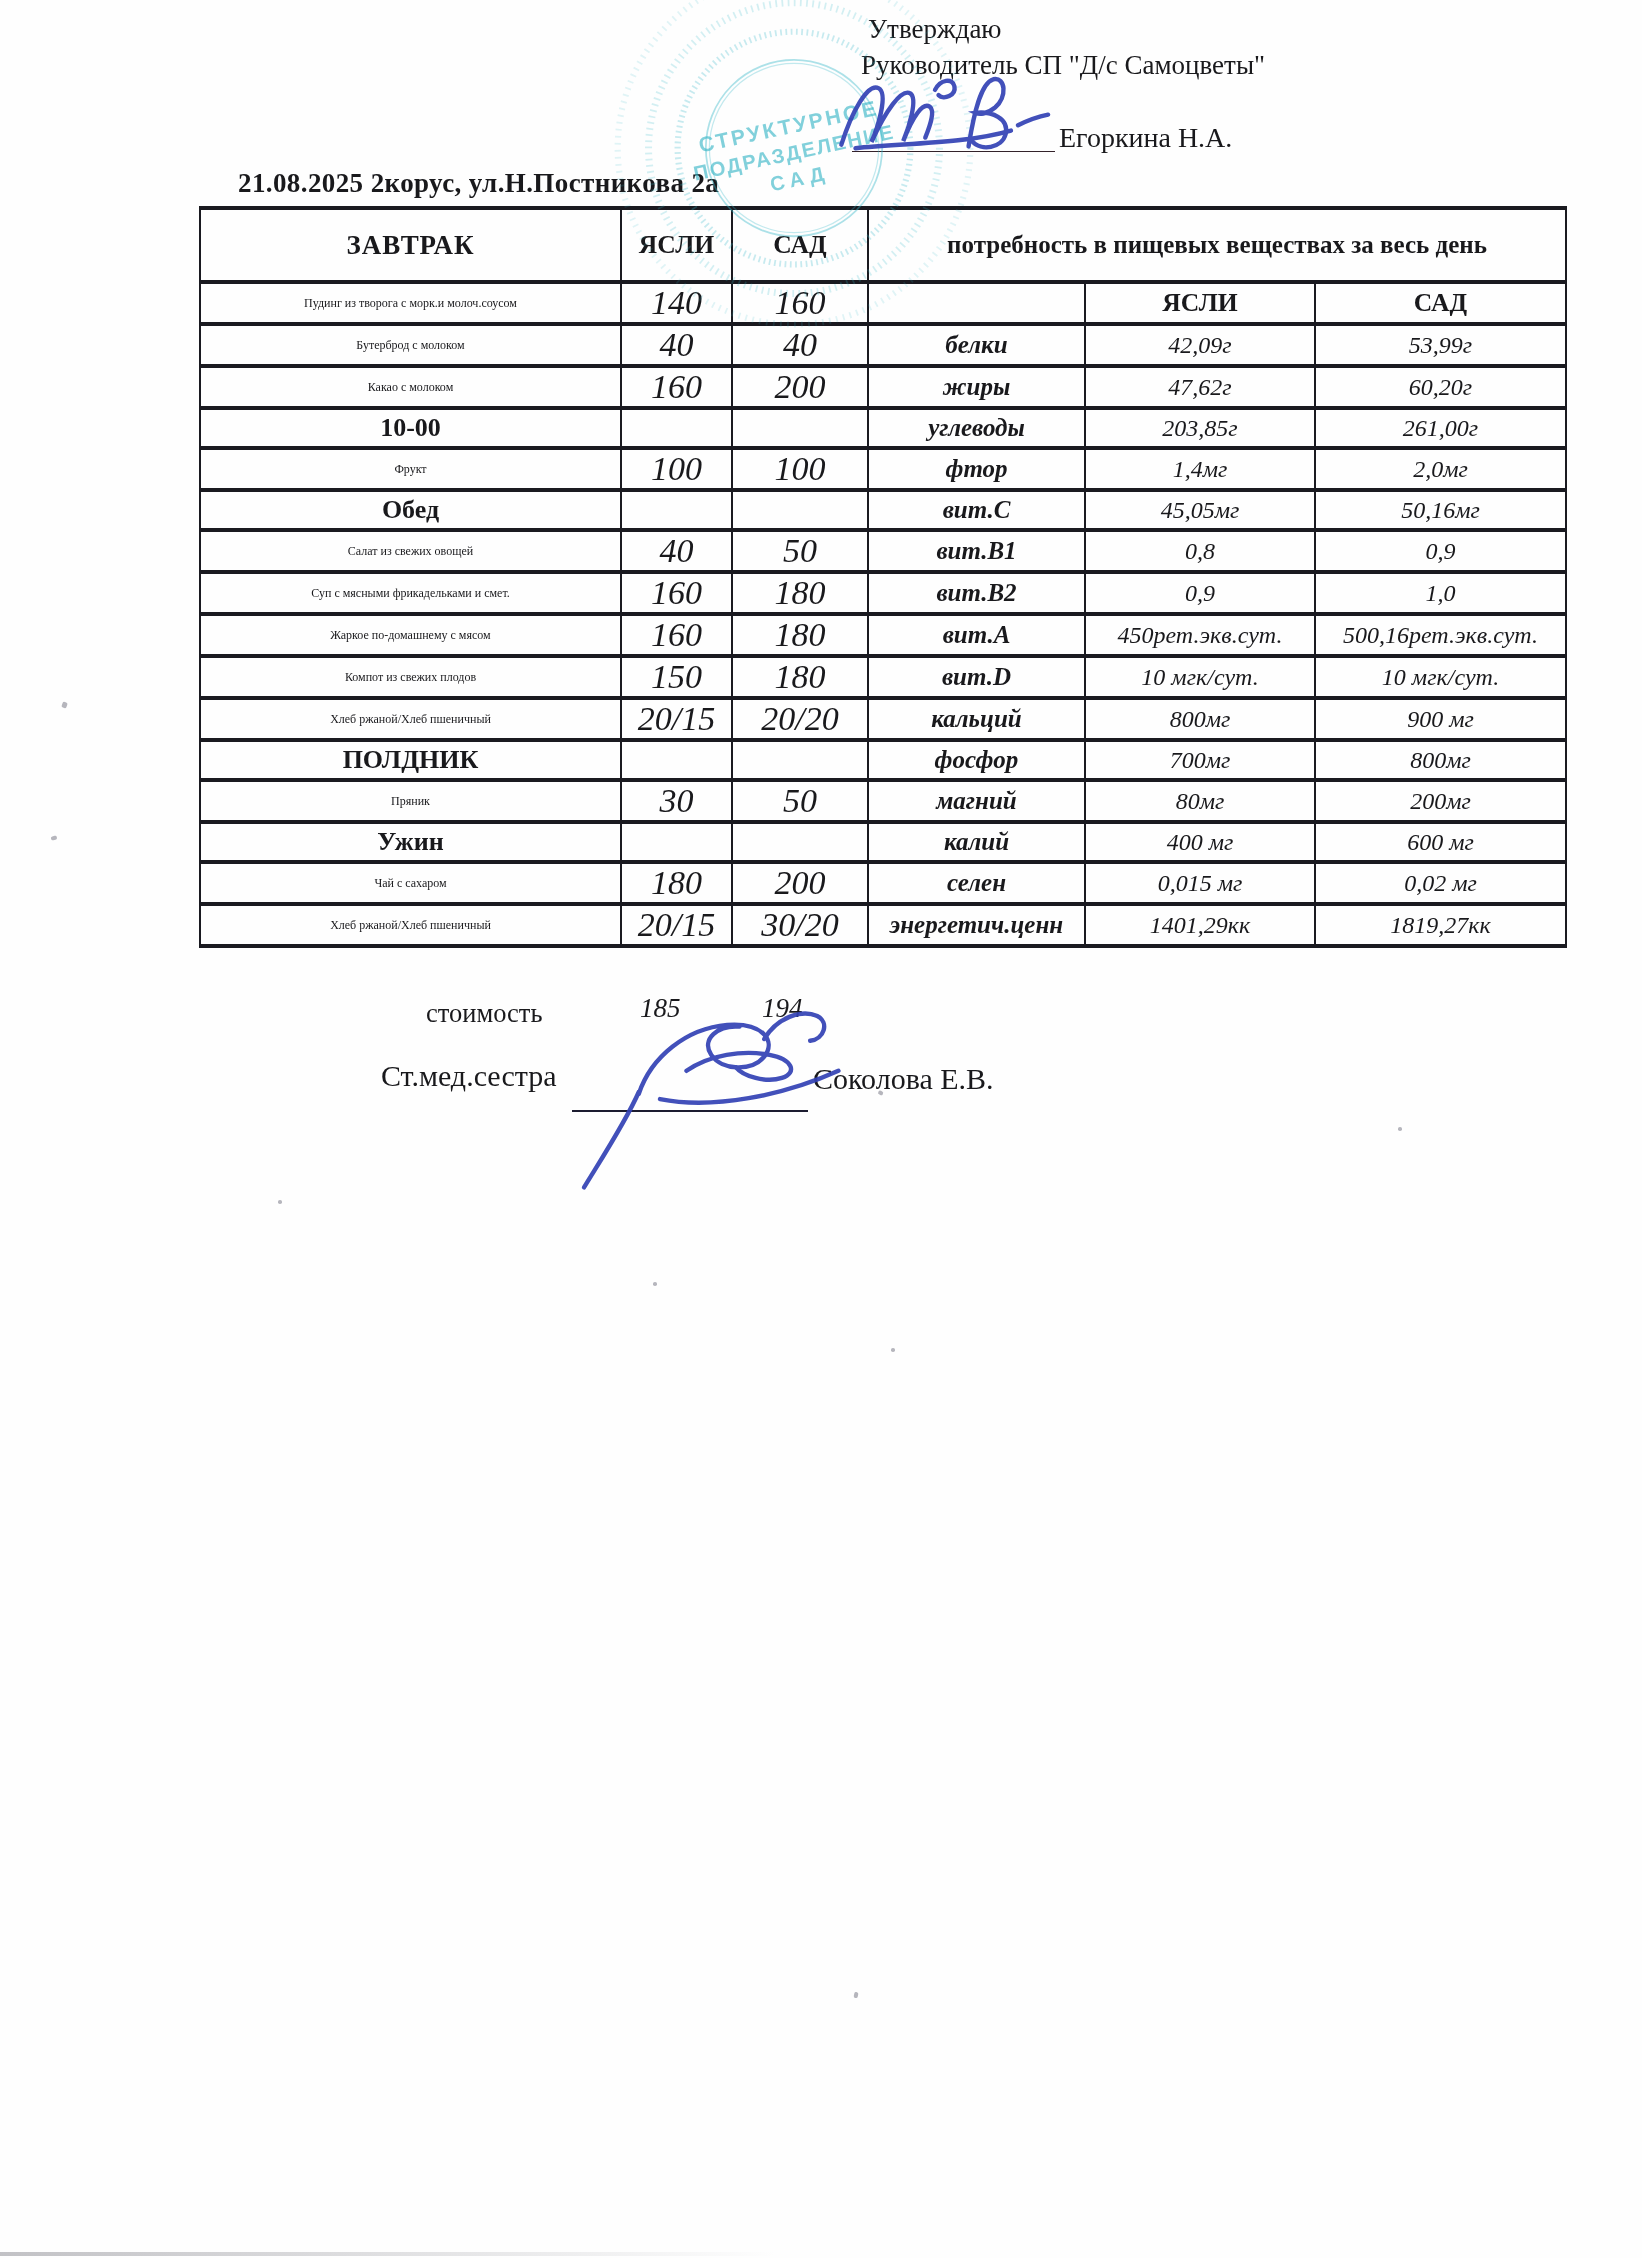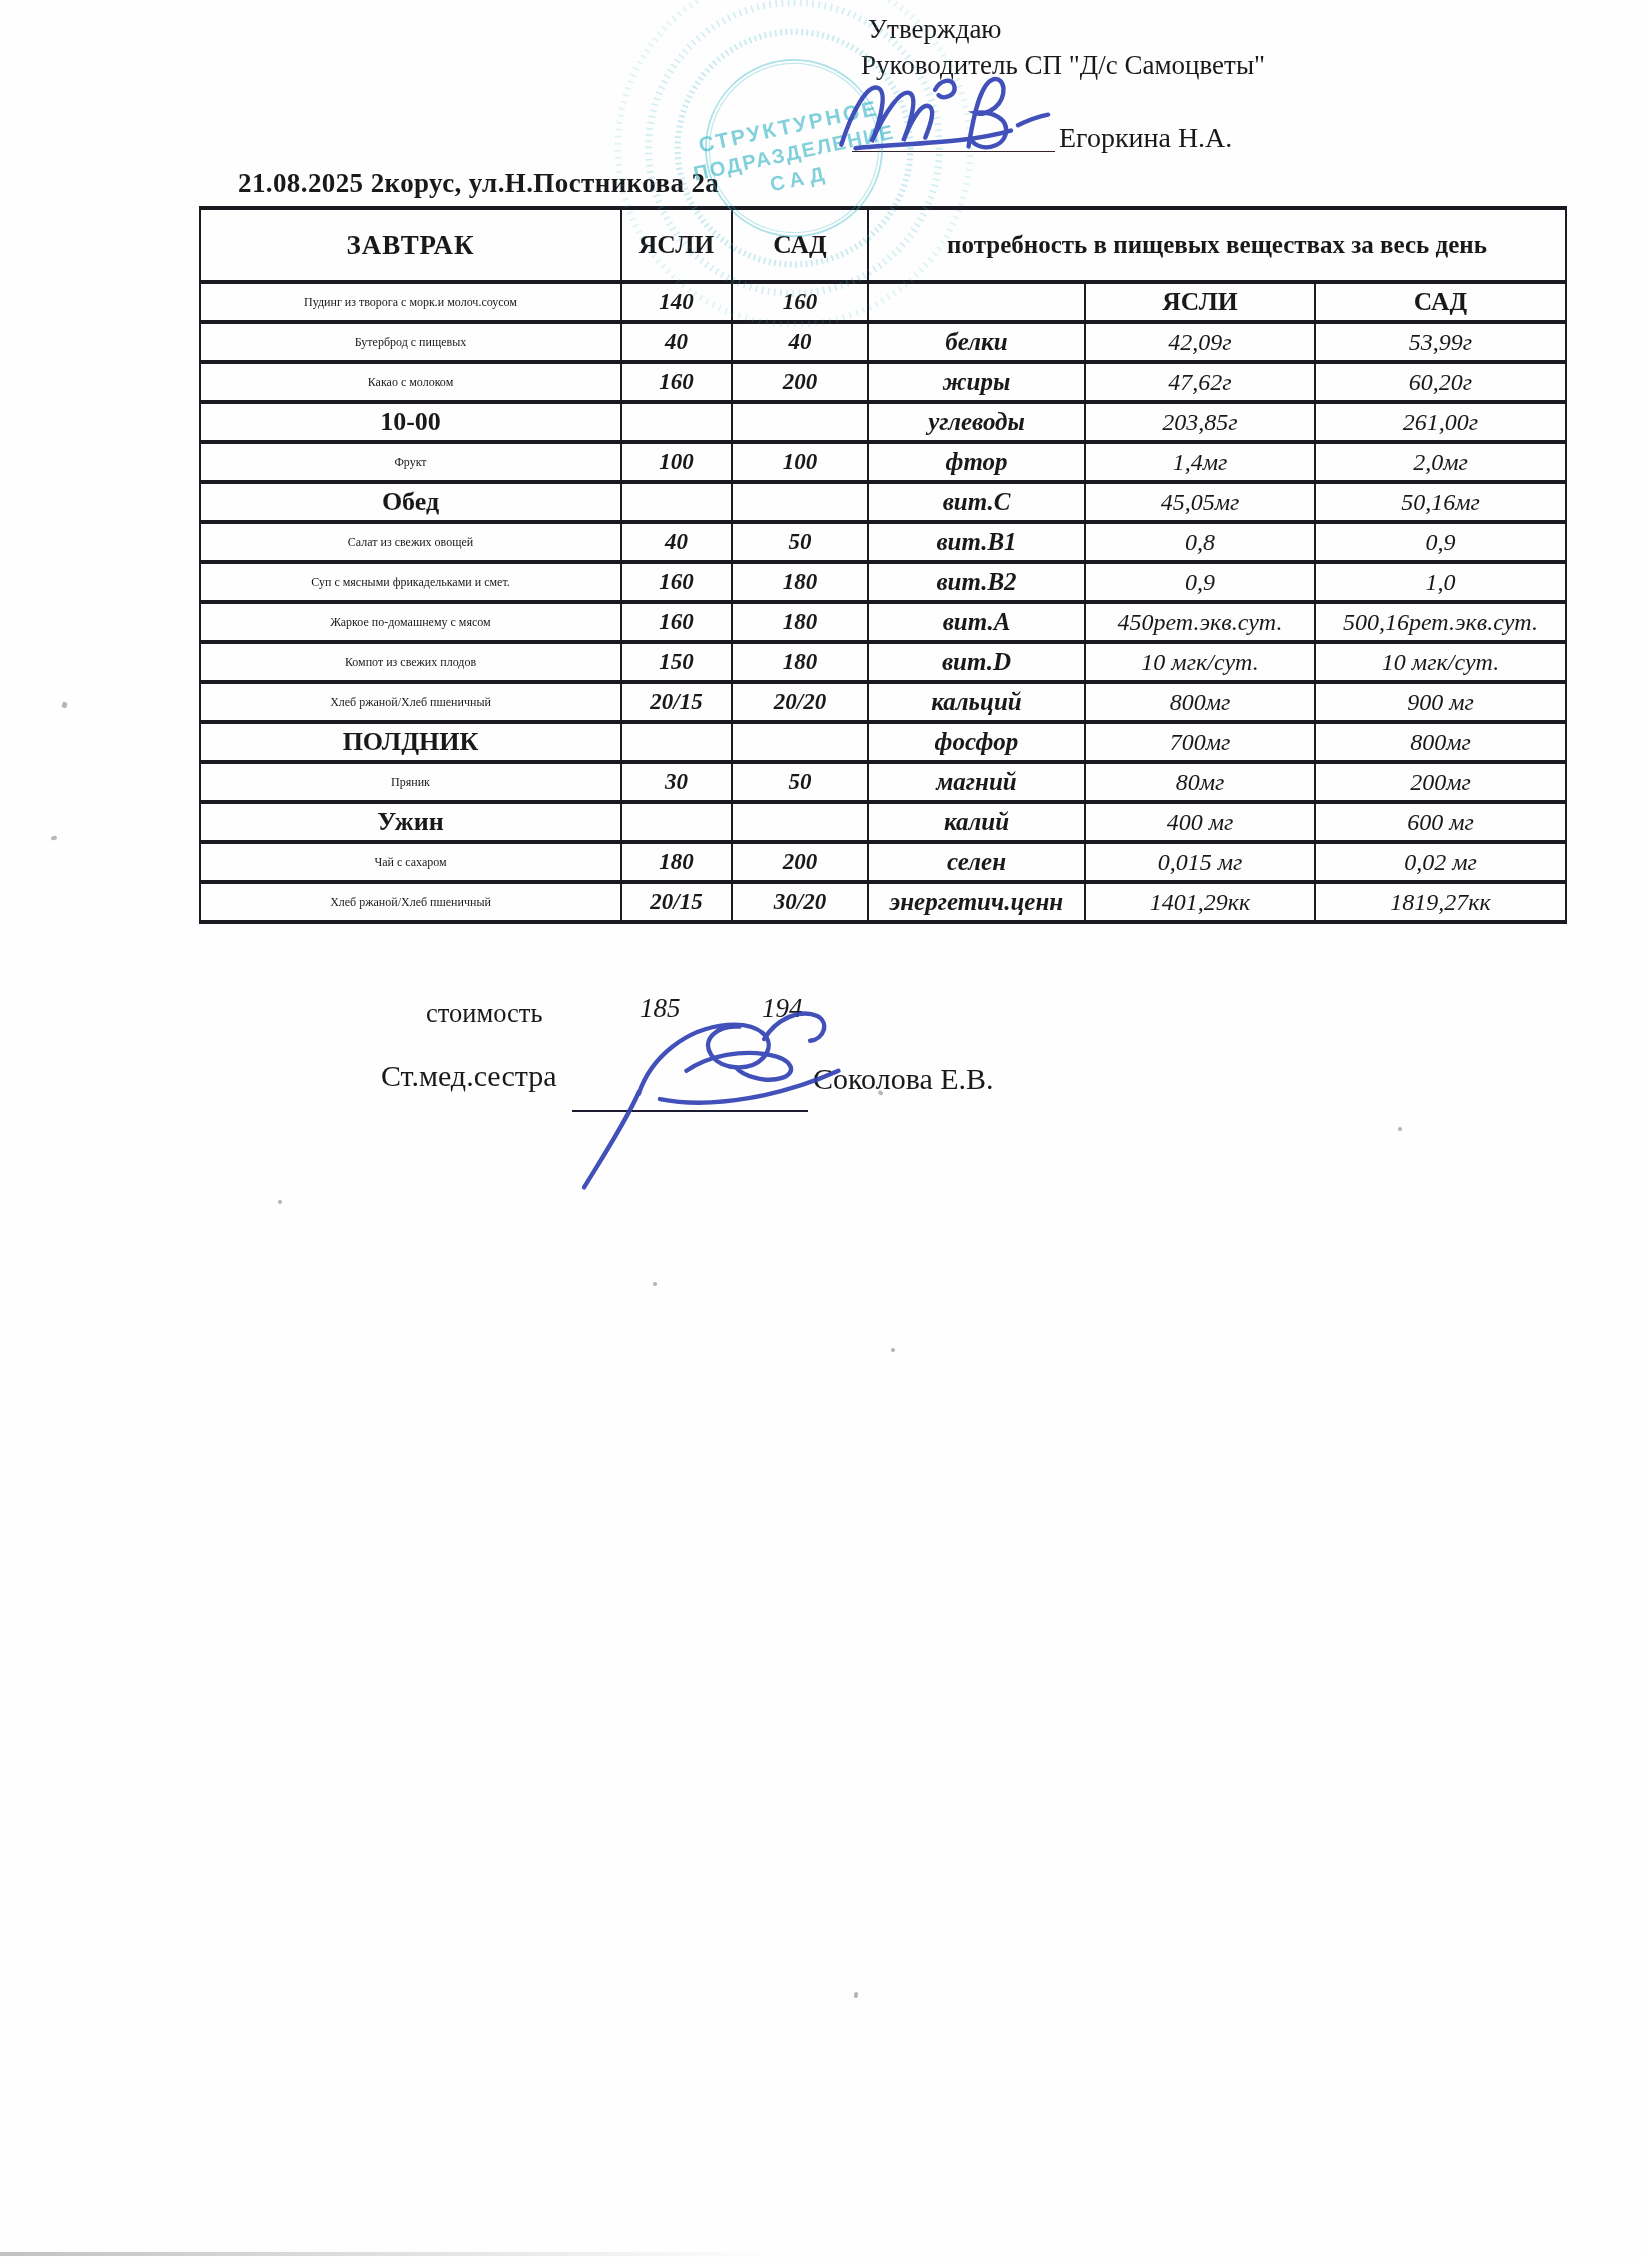--- a/index.html
+++ b/index.html
@@ -30,21 +30,21 @@
     padding:0 3.5px;text-align:center;vertical-align:middle;
     height:40px;box-sizing:border-box;overflow:hidden;white-space:nowrap;
   }
   tr.hdr td{height:74px;}
   .hdr-meal{font-weight:700;font-size:27px;letter-spacing:0.9px;}
   .hdr-col{font-weight:700;font-size:25.6px;}
   .hdr-needs{font-weight:700;font-size:25px;}
   .sub-col{font-weight:700;font-size:25.6px;}
   .c-name{font-size:12px;}
   tr.section .c-name{font-weight:700;font-size:26px;}
-  .c-val{font-size:23px;font-style:italic;font-weight:bold;}
+  .c-val{font-size:34px;font-style:italic;}
   .c-nut{font-weight:700;font-style:italic;font-size:25px;}
   .c-nval{font-style:italic;font-size:24px;}
 
   
   .cost-label{left:426px;top:998px;font-size:26.5px;}
   .cost-yasli{left:640px;top:993px;font-size:27px;font-style:italic;}
   .cost-sad{left:762px;top:993px;font-size:27px;font-style:italic;}
   .nurse-label{left:381px;top:1059px;font-size:30px;}
   .nurse-line{left:572px;top:1081px;width:236px;height:29px;border-bottom:2.6px solid #1c1c30;}
   .nurse-name{left:813px;top:1062px;font-size:30px;}
@@ -114,21 +114,21 @@
   <tr>
     <td class="c-name">Пудинг из творога с морк.и молоч.соусом</td>
     <td class="c-val">140</td>
     <td class="c-val">160</td>
     <td></td>
     <td class="sub-col">ЯСЛИ</td>
     <td class="sub-col">САД</td>
   </tr>
 
   <tr>
-    <td class="c-name">Бутерброд с пищевых</td>
+    <td class="c-name">Бутерброд с молоком</td>
     <td class="c-val">40</td>
     <td class="c-val">40</td>
     <td class="c-nut">белки</td>
     <td class="c-nval">42,09г</td>
     <td class="c-nval">53,99г</td>
   </tr>
 
   <tr>
     <td class="c-name">Какао с молоком</td>
     <td class="c-val">160</td>

